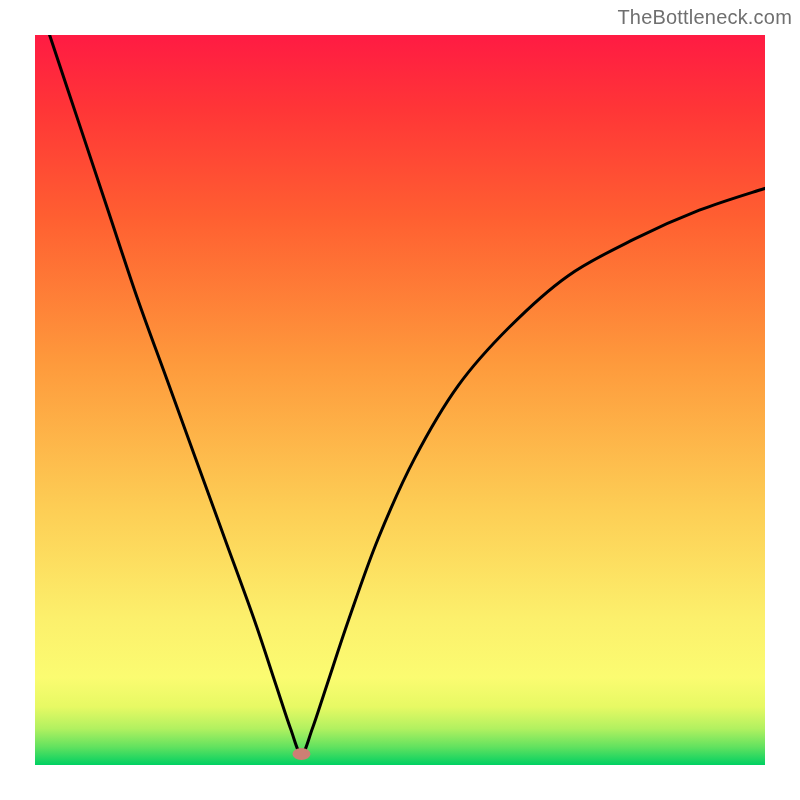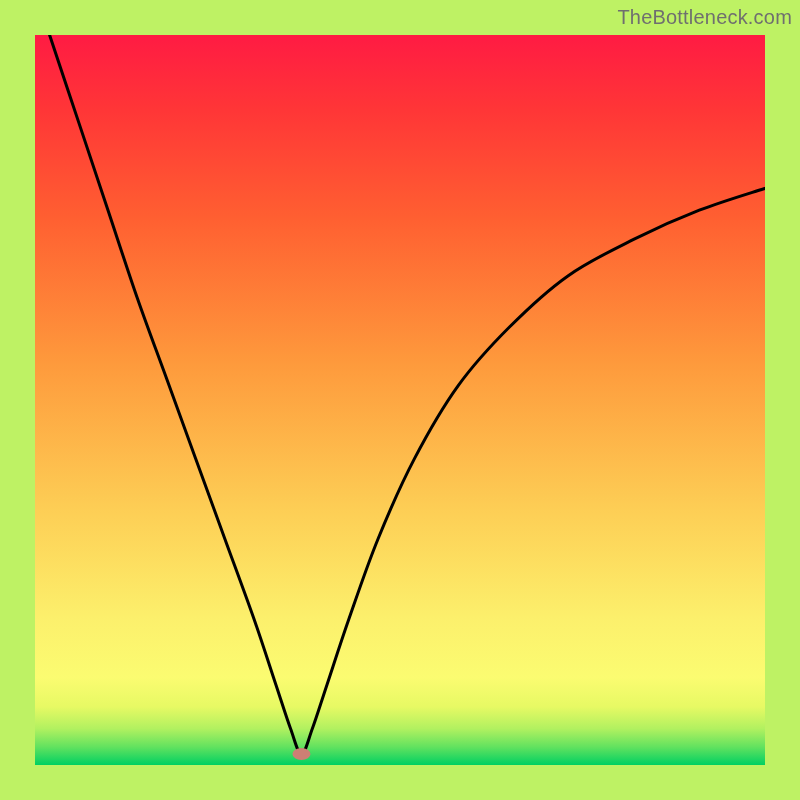--- a/index.html
+++ b/index.html
@@ -10,21 +10,21 @@
     background: #000;
     overflow: hidden;
     font-family: Arial, Helvetica, sans-serif;
   }
   .frame {
     position: absolute;
     left: 0;
     top: 0;
     width: 800px;
     height: 800px;
-    background: #bef264;
+    background: #ffffff;
   }
   .plot-area {
     position: absolute;
     left: 35px;
     top: 35px;
     width: 730px;
     height: 730px;
     overflow: hidden;
   }
   .watermark {

